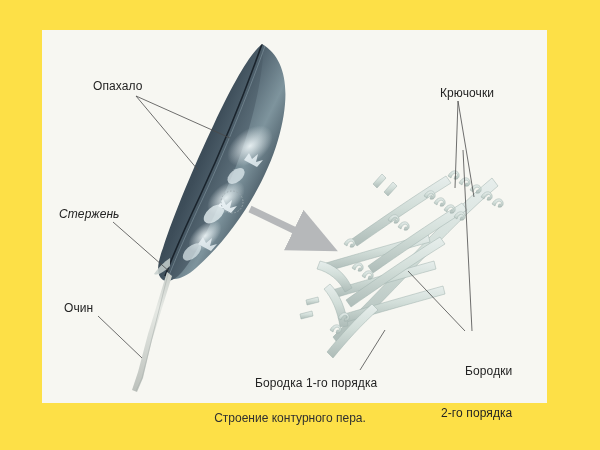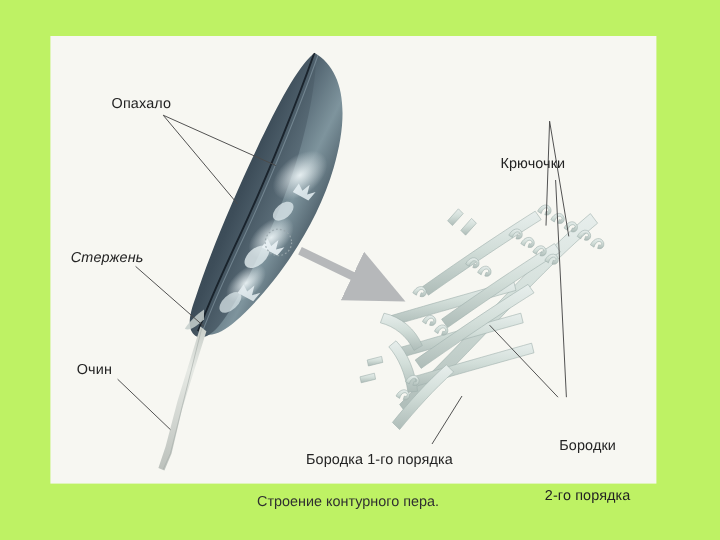--- a/index.html
+++ b/index.html
@@ -4,21 +4,21 @@
 <style>
   html, body {
     margin: 0;
     padding: 0;
     background: #ffffff;
   }
   #root {
     position: relative;
     width: 600px;
     height: 450px;
-    background: #bef264;
+    background: #fde047;
     overflow: hidden;
     font-family: "Liberation Sans", sans-serif;
   }
   #panel {
     position: absolute;
     left: 42px;
     top: 30px;
     width: 505px;
     height: 373px;
     background: #f7f7f2;
@@ -34,22 +34,22 @@
     position: absolute;
     color: #232323;
     font-size: 12px;
     line-height: 14px;
     white-space: pre;
     letter-spacing: 0.1px;
   }
   #label-opahalo   { left: 93px;  top: 79px; }
   #label-sterzhen  { left: 59px;  top: 207px; font-style: italic; }
   #label-ochin     { left: 64px;  top: 301px; }
-  #label-kryuchochki { left: 417px; top: 86px; margin-top: 43px; }
-  #label-borodki2  { left: 454px; top: 336px; text-align: center; }
+  #label-kryuchochki { left: 440px; top: 86px; }
+  #label-borodki2  { left: 441px; top: 336px; text-align: right; }
   #label-borodka1  { left: 255px; top: 376px; }
   #caption {
     position: absolute;
     left: 0;
     top: 411px;
     width: 580px;
     text-align: center;
     color: #303030;
     font-size: 12px;
   }

